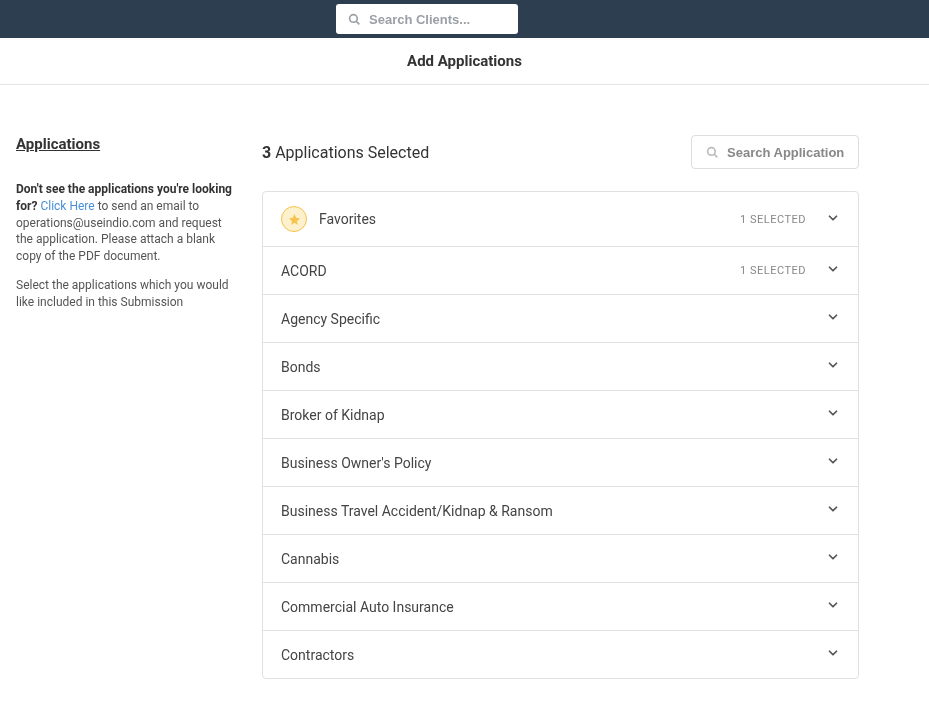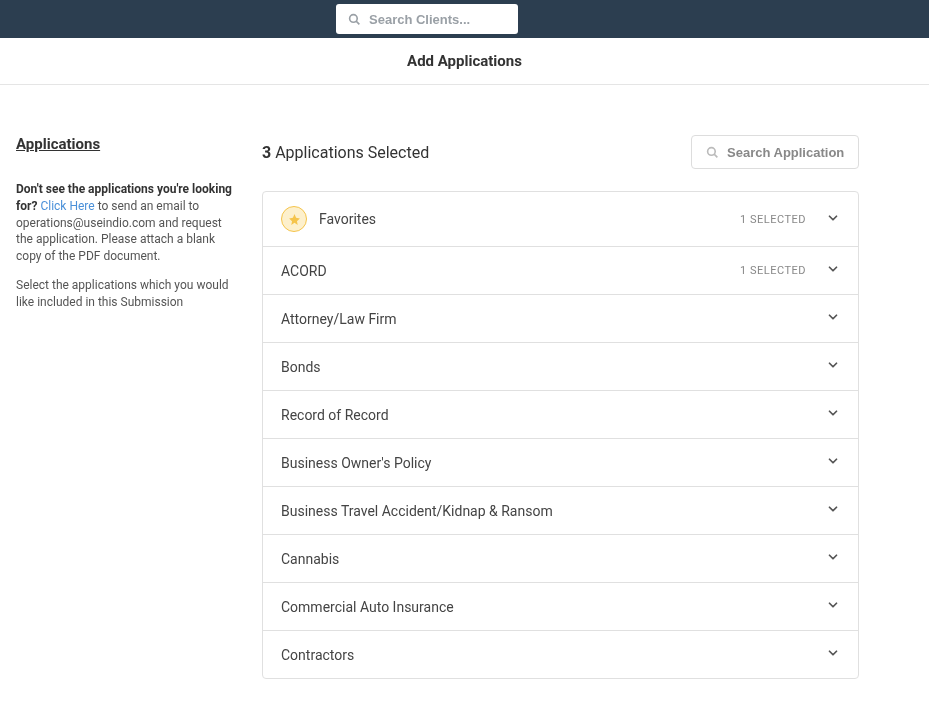--- a/index.html
+++ b/index.html
@@ -233,33 +233,33 @@
             </svg></span>
         </div>
         <div class="category-item">
           <div class="category-label">ACORD</div>
           <div class="selected-badge">1 SELECTED</div>
           <span><svg class="chevron" viewBox="0 0 24 24" fill="none" stroke="#555" stroke-width="3" stroke-linecap="round" stroke-linejoin="round">
               <polyline points="6 9 12 15 18 9"></polyline>
             </svg></span>
         </div>
         <div class="category-item">
-          <div class="category-label">Attorney/Law Firm</div>
+          <div class="category-label">Agency Specific</div>
           <span><svg class="chevron" viewBox="0 0 24 24" fill="none" stroke="#555" stroke-width="3" stroke-linecap="round" stroke-linejoin="round">
               <polyline points="6 9 12 15 18 9"></polyline>
             </svg></span>
         </div>
         <div class="category-item">
           <div class="category-label">Bonds</div>
           <span><svg class="chevron" viewBox="0 0 24 24" fill="none" stroke="#555" stroke-width="3" stroke-linecap="round" stroke-linejoin="round">
               <polyline points="6 9 12 15 18 9"></polyline>
             </svg></span>
         </div>
         <div class="category-item">
-          <div class="category-label">Record of Record</div>
+          <div class="category-label">Broker of Kidnap</div>
           <span><svg class="chevron" viewBox="0 0 24 24" fill="none" stroke="#555" stroke-width="3" stroke-linecap="round" stroke-linejoin="round">
               <polyline points="6 9 12 15 18 9"></polyline>
             </svg></span>
         </div>
         <div class="category-item">
           <div class="category-label">Business Owner's Policy</div>
           <span><svg class="chevron" viewBox="0 0 24 24" fill="none" stroke="#555" stroke-width="3" stroke-linecap="round" stroke-linejoin="round">
               <polyline points="6 9 12 15 18 9"></polyline>
             </svg></span>
         </div>

